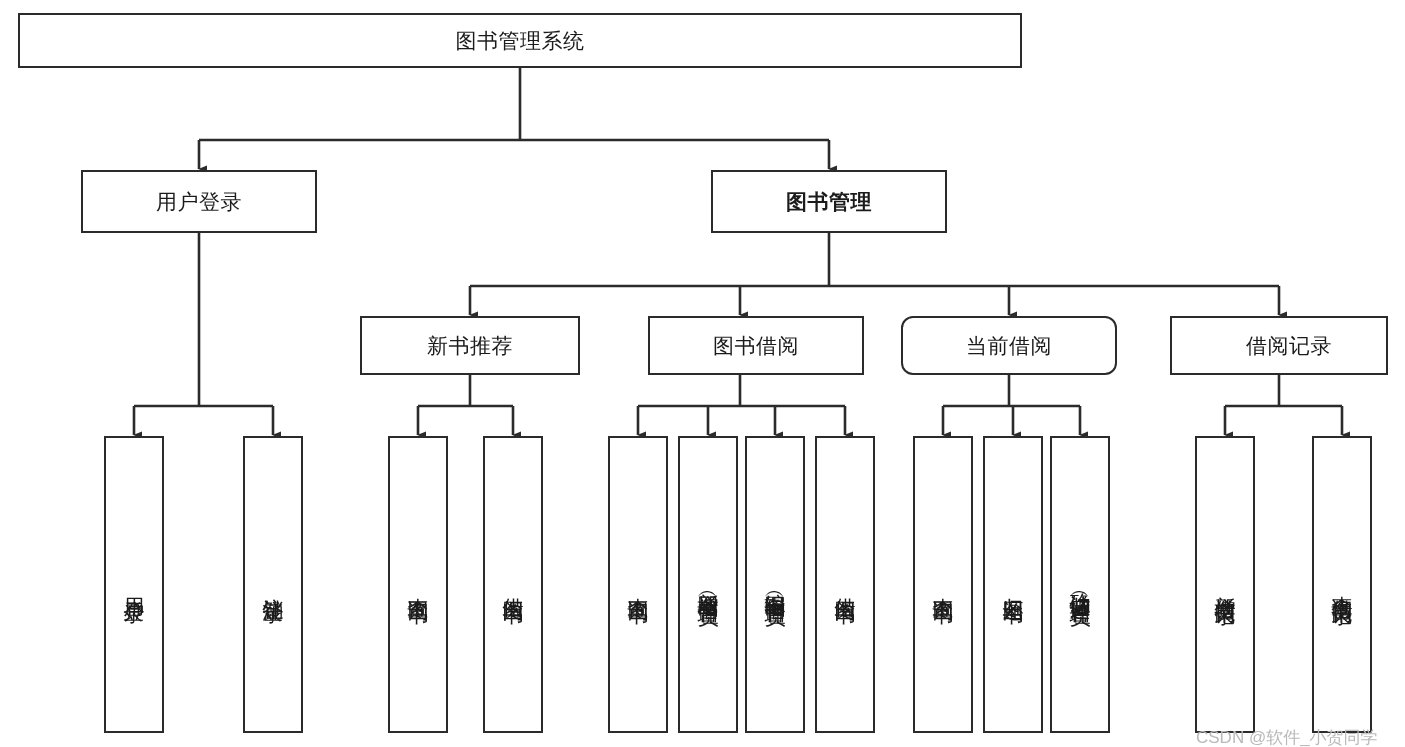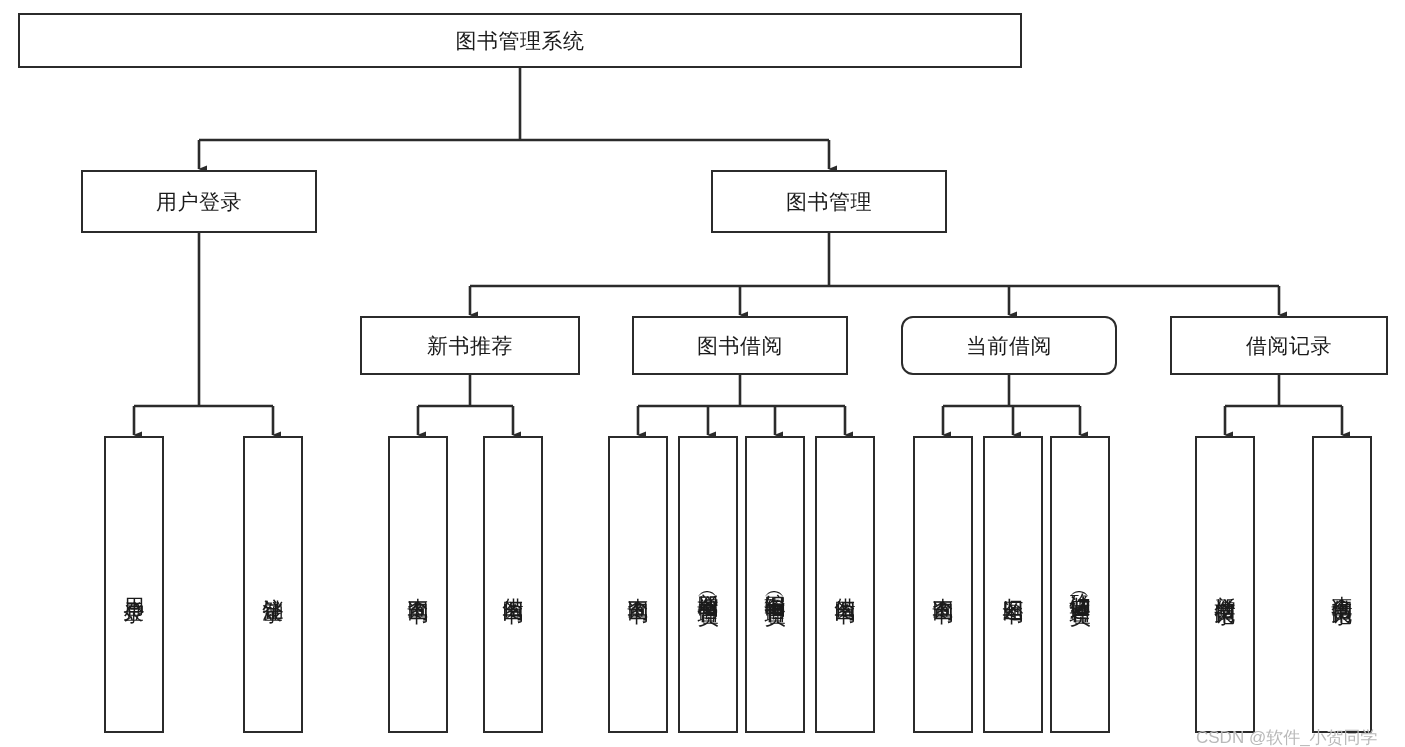--- a/index.html
+++ b/index.html
@@ -108,28 +108,28 @@
       </g>
   </svg>
 
   <div class="node-box" style="left: 18px; top: 13px; width: 1004px; height: 55px;">
     <span class="node-label-h">图书管理系统</span>
   </div>
 
   <div class="node-box" style="left: 81px; top: 170px; width: 236px; height: 63px;">
     <span class="node-label-h">用户登录</span>
   </div>
-  <div class="node-box" style="left: 711px; top: 170px; width: 236px; height: 63px;">
+  <div class="node-box" style="left: 711px; top: 170px; width: 236px; height: 63px; font-weight: bold;">
     <span class="node-label-h">图书管理</span>
   </div>
 
   <div class="node-box" style="left: 360px; top: 316px; width: 220px; height: 59px;">
     <span class="node-label-h">新书推荐</span>
   </div>
-  <div class="node-box" style="left: 632px; top: 316px; width: 216px; height: 59px; justify-content: center;">
+  <div class="node-box" style="left: 648px; top: 316px; width: 216px; height: 59px; justify-content: center;">
     <span class="node-label-h">图书借阅</span>
   </div>
   <div class="node-box" style="left: 901px; top: 316px; width: 216px; height: 59px; border-radius: 12px;">
     <span class="node-label-h">当前借阅</span>
   </div>
   <div class="node-box" style="left: 1170px; top: 316px; width: 218px; height: 59px; padding-left: 20px;">
     <span class="node-label-h">借阅记录</span>
   </div>
 
   <div class="node-box" style="left: 104px; top: 436px; width: 60px; height: 297px;">

